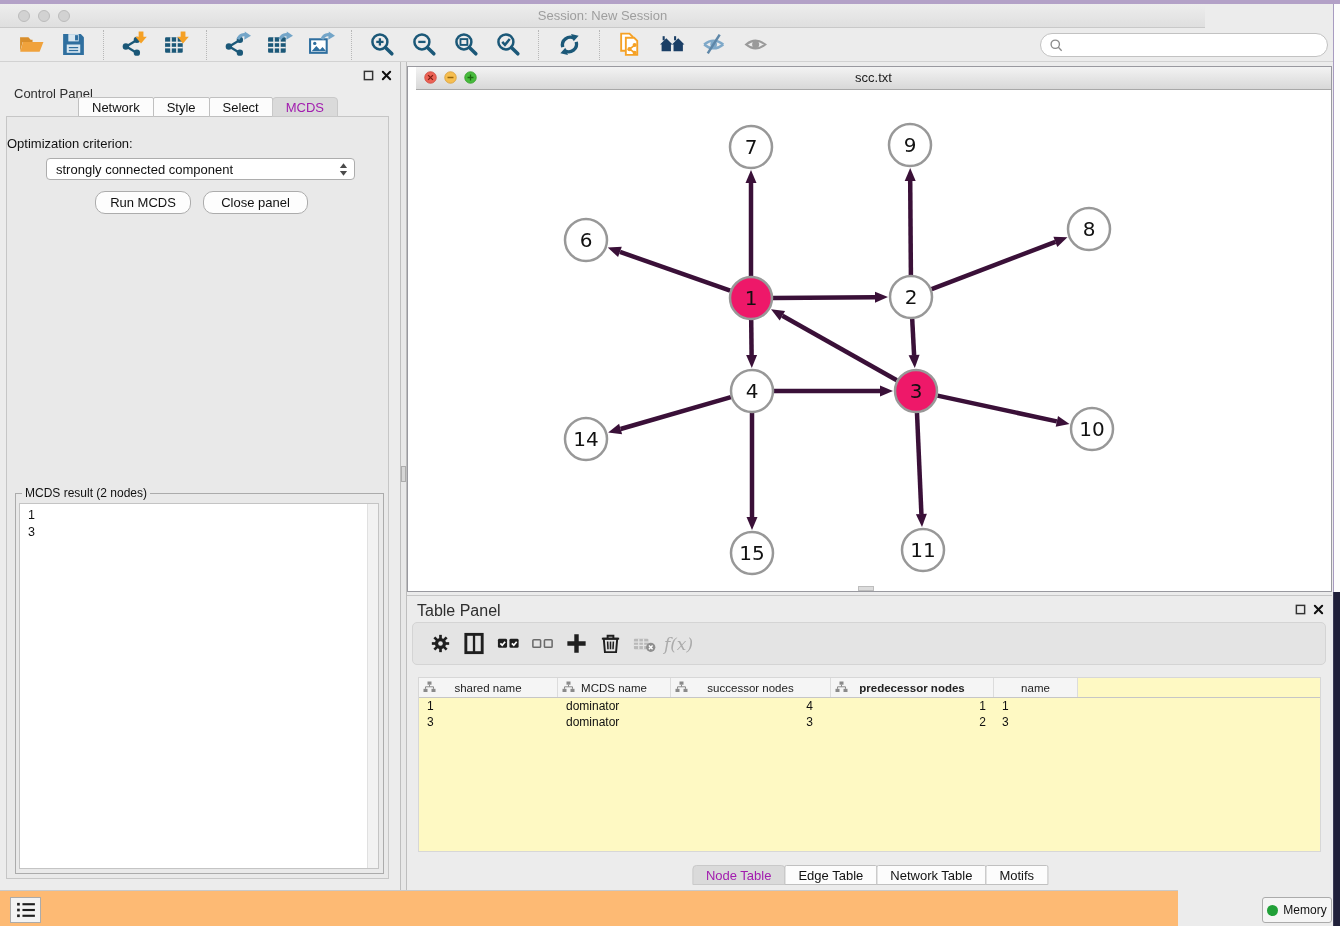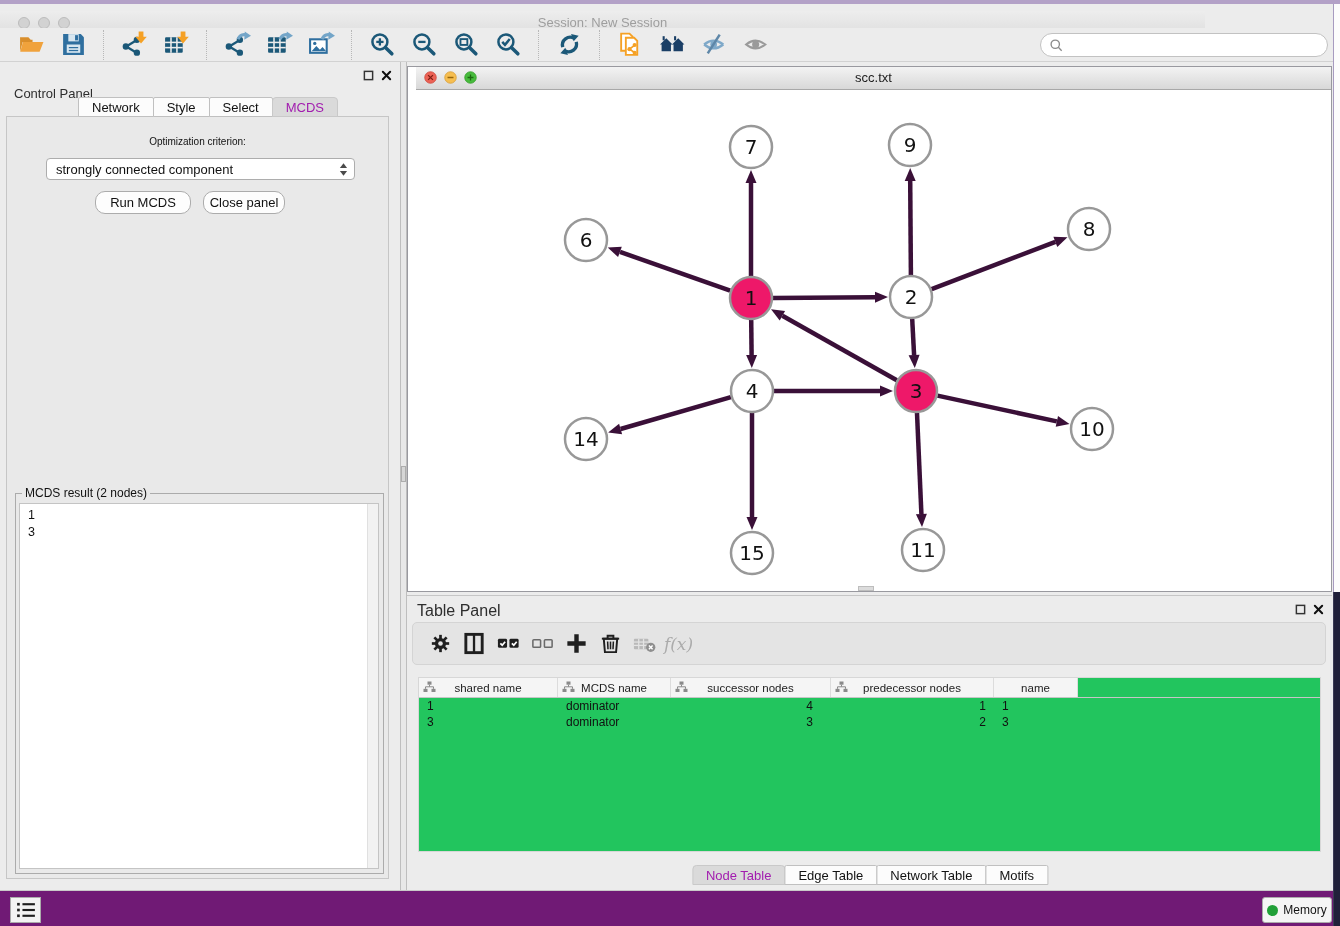--- a/index.html
+++ b/index.html
@@ -5,21 +5,21 @@
   * { box-sizing: border-box; margin: 0; padding: 0; }
   html,body { background:#555; }
   .app { position:relative; width:1340px; height:926px; background:#ECECEC;
          font-family:"Liberation Sans",sans-serif; overflow:hidden; }
 
   
   .top-strip { position:absolute; left:0; top:0; width:1340px; height:4px; background:#B3A1C7; }
   .right-bg-top { position:absolute; left:1333px; top:4px; width:7px; height:588px; background:#FCFCFC; border-left:1px solid #A79BC0; }
   .right-bg-bottom { position:absolute; left:1333px; top:592px; width:7px; height:334px; background:#20203A; border-left:1px solid #3A3A55; }
 
-  .titlebar { position:absolute; left:0; top:11px; width:1205px; height:24px;
+  .titlebar { position:absolute; left:0; top:4px; width:1205px; height:24px;
               background:linear-gradient(#EDEDED,#DFDFDF); border-bottom:1px solid #C9C9C9; }
   .titlebar .title-text { position:absolute; left:0; right:0; top:0; line-height:24px;
               text-align:center; font-size:13px; color:#9E9E9E; }
   .traffic-inactive { position:absolute; left:18px; top:6px; display:flex; gap:8px; }
   .traffic-inactive .dot { width:12px; height:12px; border-radius:50%; background:#D2D2D2; border:1px solid #BCBCBC; }
 
   .toolbar { position:absolute; left:0; top:28px; width:1333px; height:34px; background:#ECECEC;
              border-bottom:1px solid #D2D2D2; display:flex; align-items:center; padding-left:10px; }
   .tb-icon { width:30px; height:30px; margin:0 6px; display:flex; align-items:center; justify-content:center; }
   .tb-icon svg { width:27px; height:27px; }
@@ -32,29 +32,29 @@
   
   .control-panel { position:absolute; left:0; top:62px; width:400px; height:828px; }
   .cp-title { position:absolute; left:14px; top:24px; font-size:13px; color:#2E2E2E; }
   .panel-icons { position:absolute; right:8px; top:8px; display:flex; gap:7px; align-items:center; }
   .cp-tabs { position:absolute; left:78px; top:35px; display:flex; z-index:2;text-align:center; }
   .tab { height:20px; line-height:19px; padding:0 13px; font-size:13px; color:#121212;
          background:#FCFCFC; border:1px solid #C0C0C0; margin-right:-1px; border-radius:2px 2px 0 0; }
   .tab.selected { background:#DADADA; color:#a21caf; border-color:#C9C9C9; border-radius:4px 4px 0 0; }
   .cp-content { position:absolute; left:6px; top:54px; width:383px; height:763px;
                 background:#E9E9E9; border:1px solid #C6C6C6; }
-  .opt-label { position:absolute; left:0; right:0; top:19px; text-align:center; font-size:10px; color:#111; }
+  .opt-label { position:absolute; left:0; right:0; top:19px; text-align:left; font-size:13px; color:#111; }
   .cp-select { position:absolute; left:39px; top:41px; width:309px; height:22px; background:#FFF;
                border:1px solid #ADADAD; border-radius:4px; font-size:13px; color:#111;
                display:flex; align-items:center; padding:0 6px 0 9px; }
   .cp-select .sel-text { flex:1; }
   .cp-btn { position:absolute; top:74px; height:23px; background:#FDFDFD; border:1px solid #ACACAC;
             border-radius:10px; font-size:13px; color:#111; text-align:center; line-height:21px; }
   .btn-run { left:88px; width:96px; }
-  .btn-close { left:196px; width:82px; }
+  .btn-close { left:196px; width:105px; }
   .result-box { position:absolute; left:8px; top:376px; width:369px; height:381px; border:1px solid #ABABAB; }
   .result-legend { position:absolute; left:6px; top:-8px; background:#E9E9E9; padding:0 3px;
                    font-size:12px; color:#111; }
   .result-inner { position:absolute; left:3px; top:9px; right:4px; bottom:4px; background:#FFF;
                   border:1px solid #C4C4C4; overflow:hidden; }
   .result-scroll { position:absolute; right:0; top:0; bottom:0; width:11px; background:#F2F2F2; border-left:1px solid #E0E0E0; }
   .result-lines { padding:3px 8px; font-size:12.5px; color:#111; line-height:17px; }
 
   
   .v-split { position:absolute; left:400px; top:62px; width:7px; height:828px; background:#E8E8E8;
@@ -78,32 +78,32 @@
   
   .table-panel { position:absolute; left:407px; top:595px; width:925px; height:295px;
                  background:#ECECEC; border-top:1px solid #C6C6C6; }
   .tp-title { position:absolute; left:10px; top:6px; font-size:16px; color:#2E2E2E; }
   .tp-toolbar { position:absolute; left:5px; top:26px; width:914px; height:43px; background:#E4E4E4;
                 border:1px solid #D4D4D4; border-radius:5px; display:flex; align-items:center;
                 padding-left:14px; gap:7px; }
   .tp-icon { width:27px; height:27px; display:flex; align-items:center; justify-content:center; }
   .tp-icon svg { width:25px; height:25px; }
   .fx-label { font-family:"DejaVu Serif",serif; font-style:italic; font-size:17px; color:#ABABAB; }
-  .tp-table { position:absolute; left:11px; top:81px; width:903px; height:175px; background:#22c55e;
+  .tp-table { position:absolute; left:11px; top:81px; width:903px; height:175px; background:#fef9c3;
               border:1px solid #D7D7D7; overflow:hidden; }
   .tp-head { display:flex; border-bottom:1px solid #C6C6C6; }
   .tp-th { position:relative; height:19px; background:#F5F5F5; border-right:1px solid #DCDCDC;
            display:flex; align-items:center; justify-content:center; font-size:11.5px; color:#222; }
   .tp-th .tree { position:absolute; left:4px; top:3px; }
   .tp-row { display:flex; height:16px; }
   .tp-td { font-size:12px; color:#111; display:flex; align-items:center; }
   .tp-tabs { position:absolute; left:50%; transform:translateX(-50%); bottom:5px; display:flex; }
 
   
-  .status-bar { position:absolute; left:0; top:890px; width:1333px; height:36px; background:#701a75;
+  .status-bar { position:absolute; left:0; top:890px; width:1178px; height:36px; background:#fdba74;
                 border-top:1px solid #C9C9C9; }
   .list-btn { position:absolute; left:10px; top:6px; width:31px; height:26px; background:#F3F3F3;
               border:1px solid #ABABAB; display:flex; align-items:center; justify-content:center; }
   .memory-btn { position:absolute; left:1262px; top:6px; width:70px; height:26px; background:#F5F5F5;
                 border:1px solid #ABABAB; border-radius:3px; display:flex; align-items:center;
                 justify-content:center; gap:5px; font-size:12px; color:#111; }
   .memory-dot { width:11px; height:11px; border-radius:50%; background:#21A038; }
 </style>
 </head>
 <body>
@@ -574,21 +574,21 @@
             <span class="tree"><svg viewBox="0 0 13 12" width="13" height="12">
                 <g fill="#8A8A8A">
                   <rect x="4.5" y="0.5" width="4" height="3.2"></rect>
                   <rect x="0.5" y="7.8" width="4" height="3.2"></rect>
                   <rect x="8.5" y="7.8" width="4" height="3.2"></rect>
                 </g>
                 <path d="M6.5 3.7v2M2.5 7.8v-2h8v2" fill="none" stroke="#8A8A8A" stroke-width="1"></path>
               </svg></span>
             <span>successor nodes</span>
           </div>
-          <div class="tp-th" style="width: 163px;">
+          <div class="tp-th" style="width: 163px; font-weight: bold;">
             <span class="tree"><svg viewBox="0 0 13 12" width="13" height="12">
                 <g fill="#8A8A8A">
                   <rect x="4.5" y="0.5" width="4" height="3.2"></rect>
                   <rect x="0.5" y="7.8" width="4" height="3.2"></rect>
                   <rect x="8.5" y="7.8" width="4" height="3.2"></rect>
                 </g>
                 <path d="M6.5 3.7v2M2.5 7.8v-2h8v2" fill="none" stroke="#8A8A8A" stroke-width="1"></path>
               </svg></span>
             <span>predecessor nodes</span>
           </div>

